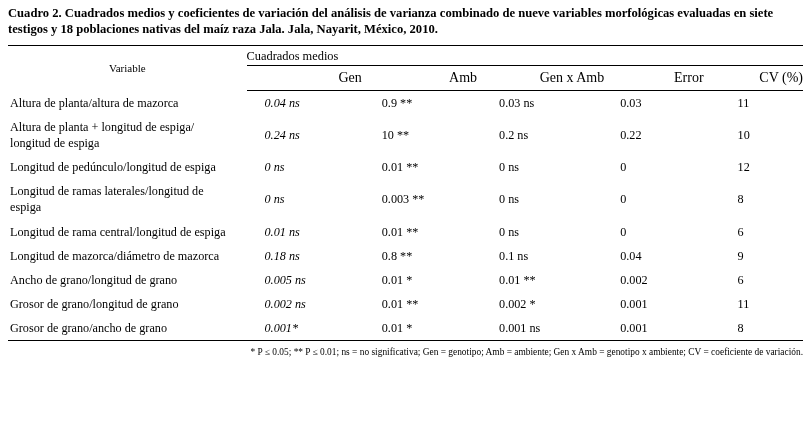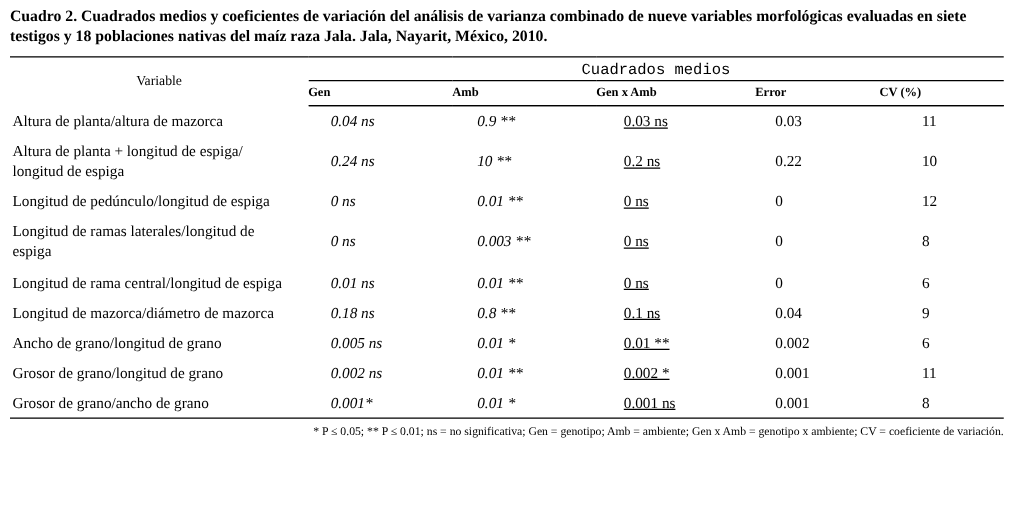--- a/index.html
+++ b/index.html
@@ -42,54 +42,53 @@
     vertical-align: middle;
   }
   .hdr-variable {
     text-align: center;
     font-weight: normal;
     font-size: 11px;
     padding: 5px 0 5px 0;
     vertical-align: middle;
   }
   .hdr-group {
-    text-align: center;
+    text-align: left;
     font-weight: normal;
     font-size: 12.4px;
     padding: 3px 0 1px 0;
-    font-family: Liberation Mono, monospace;
   }
   .group-underline {
     border-bottom: 1.1px solid #000;
   }
   .hdr-sub {
-    text-align: left;
-    font-weight: bold;
-    font-size: 10px;
+    text-align: right;
+    font-weight: normal;
+    font-size: 14px;
     padding: 4px 0 4px 0;
   }
   .row-sep-bottom td {
     border-bottom: 1.1px solid #000;
   }
   tbody td {
     font-size: 12.2px;
     line-height: 1.32;
     padding: 4px 0 4px 0;
   }
   td.var {
     text-align: left;
     padding-left: 2px;
     padding-right: 10px;
   }
   td.val {
     text-align: left;
   }
   .v-gen   { padding-left: 18px; font-style: italic; }
-  .v-amb   { padding-left: 20px; font-style: italic; }
-  .v-gxa   { padding-left: 22px; text-decoration: underline; }
+  .v-amb   { padding-left: 20px; }
+  .v-gxa   { padding-left: 22px; }
   .v-err   { padding-left: 16px; }
   .v-cv    { padding-left: 34px; }
   .footnote {
     font-size: 9.4px;
     line-height: 1.3;
     padding-top: 5px;
     text-align: right;
   }
   .bottom-rule {
     border-top: 1.6px solid #000;

